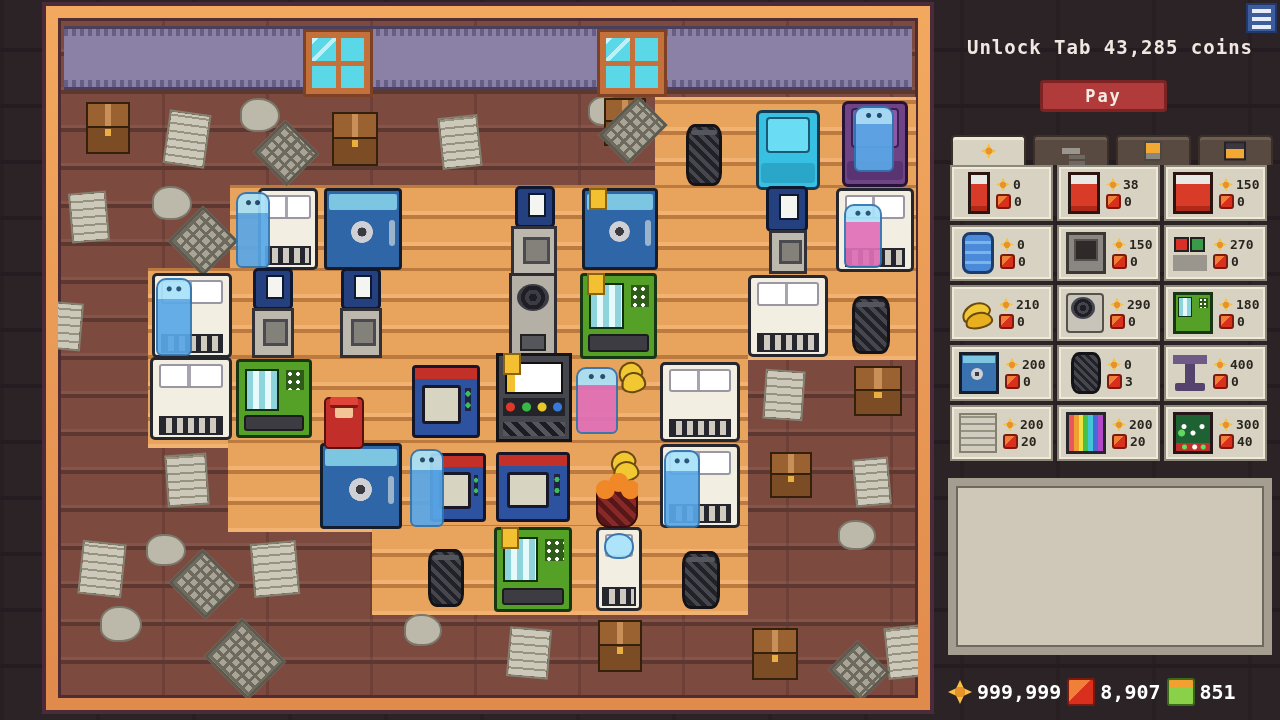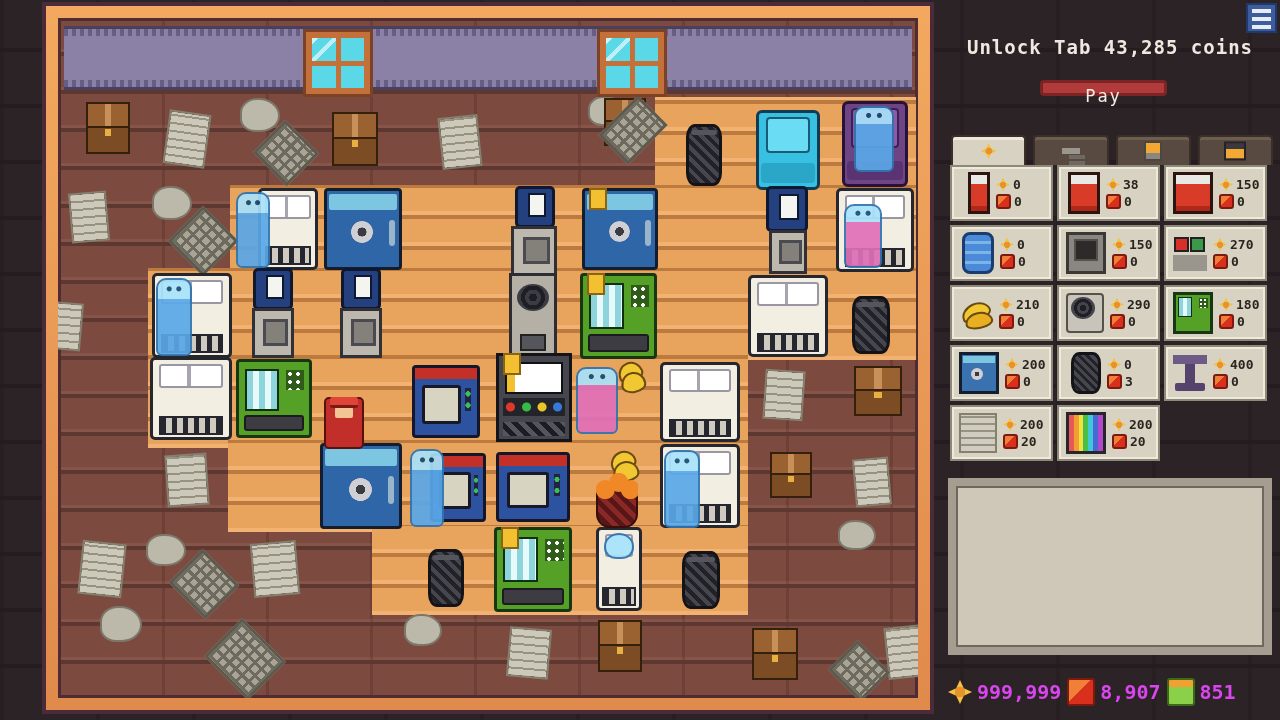--- a/index.html
+++ b/index.html
@@ -108,22 +108,22 @@
     background-image:repeating-linear-gradient(0deg,transparent 0 6px,#96927f 6px 8px);background-clip:padding-box}
   .t-grate{background-color:#a8a496;border:3px solid #5c594e;transform:rotate(45deg);
     background-image:repeating-linear-gradient(0deg,#6e6a5e 0 3px,transparent 3px 9px),repeating-linear-gradient(90deg,#6e6a5e 0 3px,transparent 3px 9px)}
   .t-crumple{background:#bcb8aa;border:2px solid #7c7869;border-radius:45% 55% 50% 40%}
 
   
   #hamburger{position:absolute;left:1246px;top:3px;width:31px;height:30px;background:#3c5c9e;border:2px solid #22386a;box-sizing:border-box}
   #hamburger i{display:block;height:4px;background:#e8ecf4;margin:4px 4px 0}
   #unlock-text{position:absolute;left:942px;top:36px;width:336px;text-align:center;
     color:#efe8e0;font-size:19px;font-weight:bold;letter-spacing:1px}
-  #pay-btn{position:absolute;left:1040px;top:80px;width:127px;height:16px;background:#b13b3b;
-    border:3px solid #7c2424;border-radius:4px;color:#f4ece4;font-size:17px;font-weight:normal;
+  #pay-btn{position:absolute;left:1040px;top:80px;width:127px;height:32px;background:#b13b3b;
+    border:3px solid #7c2424;border-radius:4px;color:#f4ece4;font-size:17px;font-weight:bold;
     text-align:center;line-height:27px;box-sizing:border-box;letter-spacing:2px}
   #tabs{position:absolute;left:951px;top:135px;width:322px;height:30px;display:flex;gap:7px}
   .tab{flex:1;border-radius:4px 4px 0 0;position:relative;border:2px solid #3a3028;border-bottom:none;box-sizing:border-box}
   .tab.off{background:#584a40;box-shadow:inset 0 3px 0 #6e5e52}
   .tab.on{background:#d8d2c2;box-shadow:inset 0 3px 0 #efe9da}
   .tico{position:absolute;left:50%;top:50%;transform:translate(-50%,-50%)}
   .tico-coin{width:16px;height:16px;background:radial-gradient(circle,#e8932a 30%,#f6c143 32%);
     clip-path:polygon(50% 0,66% 34%,100% 50%,66% 66%,50% 100%,34% 66%,0 50%,34% 34%)}
   .tico-hammer{width:18px;height:6px;background:#9a968e;box-shadow:6px 6px 0 -1px #6e6a62,6px 12px 0 -1px #6e6a62}
   .tico-cup{width:14px;height:16px;background:linear-gradient(180deg,#f2a832 0 62%,#8a8680 62%);border:2px solid #4a4640}
@@ -167,21 +167,21 @@
   .ico-pedestal{background:linear-gradient(180deg,#6e5a86 0 26%,transparent 26%),linear-gradient(90deg,transparent 0 34%,#55436e 34% 66%,transparent 66%);position:relative}
   .ico-pedestal:after{content:"";position:absolute;left:2px;right:2px;bottom:0;height:8px;background:#55436e;border-radius:2px}
   .ico-paper{background:#d0ccc0;border:2px solid #84806f;background-image:repeating-linear-gradient(0deg,transparent 0 5px,#96927f 5px 7px)}
   .ico-tv{border:3px solid #26262c;background:linear-gradient(90deg,#e85858 0 14%,#f0a030 14% 28%,#f0e040 28% 42%,#48c048 42% 56%,#40c8d8 56% 70%,#4868d8 70% 84%,#b048c8 84%)}
   .ico-pool{background:#1e6234;border:3px solid #26161a;position:relative}
   .ico-pool:before{content:"";position:absolute;inset:2px;background:radial-gradient(circle at 20% 30%,#fff 2px,transparent 3px),radial-gradient(circle at 50% 50%,#fff 2px,transparent 3px),radial-gradient(circle at 80% 30%,#fff 2px,transparent 3px),radial-gradient(circle at 12% 50%,#60d860 3px,transparent 4px)}
   .ico-pool:after{content:"";position:absolute;left:0;right:0;bottom:0;height:8px;background:radial-gradient(circle at 25% 50%,#60e060 2px,transparent 3px),radial-gradient(circle at 55% 50%,#fff 2px,transparent 3px),radial-gradient(circle at 80% 50%,#60e060 2px,transparent 3px),#c03028}
   #desc-box{position:absolute;left:948px;top:478px;width:324px;height:177px;
     background:#cfc8b8;border:8px solid #a49d90;box-shadow:inset 0 0 0 2px #6e695f;box-sizing:border-box}
   #currency-bar{position:absolute;left:948px;top:678px;width:328px;display:flex;align-items:center;gap:6px;
-    color:#d946ef;font-size:20px;font-weight:bold}
+    color:#ffffff;font-size:20px;font-weight:bold}
   #currency-bar .big{width:24px;height:24px}
   #currency-bar .cur{display:flex;align-items:center;gap:5px}
 </style>
 </head>
 <body>
 
 <div id="board">
   <div id="wall">
     <div id="band"></div>
     <div class="floor" style="left:597px;top:79px;width:261px;height:96px"></div>
@@ -625,20 +625,33 @@
     <div class="tile">
       <span class="ico ico-tv"></span>
       <div class="prices">
         <div class="pr">
           <span class="cico cico-gold"></span>
           <span>200</span>
         </div>
         <div class="pr">
           <span class="cico cico-red"></span>
           <span>20</span>
+        </div>
+      </div>
+    </div>
+    <div class="tile">
+      <span class="ico ico-pool"></span>
+      <div class="prices">
+        <div class="pr">
+          <span class="cico cico-gold"></span>
+          <span>300</span>
+        </div>
+        <div class="pr">
+          <span class="cico cico-red"></span>
+          <span>40</span>
         </div>
       </div>
     </div>
   </div>
 <div id="desc-box"></div>
 <div id="currency-bar">
     <span class="cur">
       <span class="cico big cico-gold"></span>
       <b>999,999</b>
     </span>

